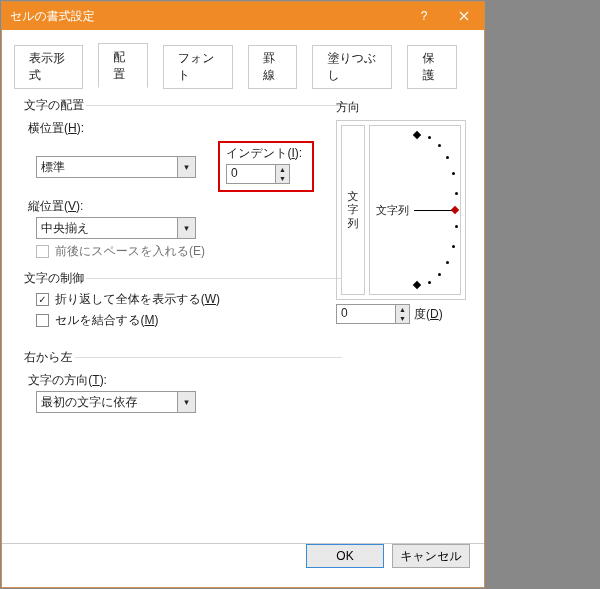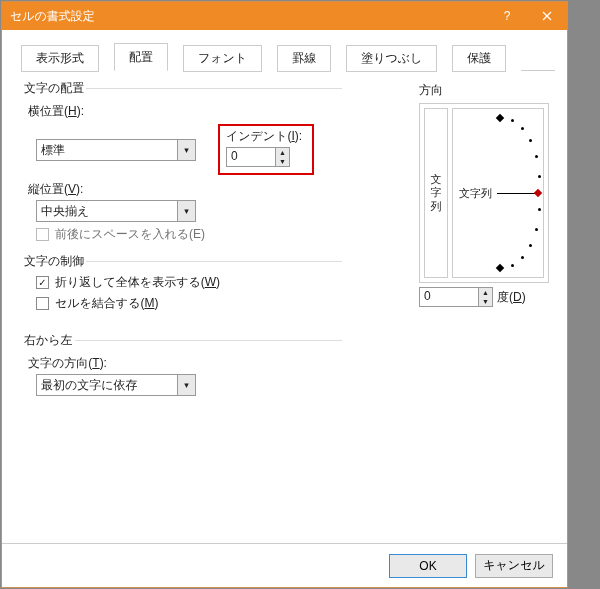--- a/index.html
+++ b/index.html
@@ -1,21 +1,21 @@
 <!DOCTYPE html>
 <html><head>
 <meta charset="utf-8">
 <style>
 * { box-sizing: border-box; font-family: "Meiryo UI","Yu Gothic UI","MS UI Gothic",sans-serif; }
 body { margin:0; background:#888; width:600px; height:589px; overflow:hidden; }
-.dialog { width:567px; height:587px; margin:1px; background:#fff; border:1px solid #d09050; display:flex; flex-direction:column; }
+.dialog { width:484px; height:587px; margin:1px; background:#fff; border:1px solid #d09050; display:flex; flex-direction:column; }
 .titlebar { height:28px; background:#f08a24; display:flex; align-items:center; padding:0 0 0 8px; color:#fff; font-size:12px; }
 .titlebar .title { flex:1; }
 .titlebar .tbtn { width:40px; height:28px; display:flex; align-items:center; justify-content:center; font-size:12px; color:#fff; }
-.tabs { display:flex; align-items:flex-end; padding:12px 12px 0 19px; font-size:12px; border-bottom:none;gap:16px; }
+.tabs { display:flex; align-items:flex-end; padding:12px 12px 0 12px; font-size:12px; border-bottom:none;gap:16px; }
 .tab { padding:5px 14px 4px; border:1px solid #ccc; border-bottom:none; margin-right:-1px; background:#fff; position:relative; top:1px; color:#222; }
 .tab.inactive { background:#fff; border-bottom:1px solid #ccc; top:2px; padding-top:4px; }
 .tab.active { border-bottom:1px solid #fff; z-index:2; }
 .tabstrip-line { border-bottom:1px solid #ccc; flex:1; position:relative; top:1px; }
 .pane { flex:1; padding:10px 16px 8px 20px; font-size:12px; color:#222; position:relative; }
 .fs-label { position:relative; }
 .fs-title { background:#fff; padding:0 2px; position:relative; z-index:1; }
 .fs-line { border-top:1px solid #ddd; position:absolute; left:0; right:0; top:8px; z-index:0; }
 .left-col { width:320px; }
 .row { display:flex; align-items:center; margin:4px 0; }
@@ -36,21 +36,21 @@
 .right-col { position:absolute; right:18px; top:12px; width:130px; }
 .orient-box { border:1px solid #ccc; height:180px; margin-top:4px; display:flex; padding:4px; gap:4px; }
 .orient-left { width:24px; border:1px solid #ccc; display:flex; flex-direction:column; align-items:center; justify-content:center; font-size:11px; line-height:1.2; }
 .orient-right { flex:1; border:1px solid #ccc; position:relative; }
 .dial-label { position:absolute; left:6px; top:50%; transform:translateY(-50%); font-size:11px;text-align:center; }
 .dial-line { position:absolute; left:44px; top:50%; width:40px; border-top:1px solid #000; }
 .dial-end { position:absolute; width:6px; height:6px; background:#c00000; transform:rotate(45deg); left:82px; top:50%; margin-top:-3px; }
 .dot { position:absolute; width:3px; height:3px; background:#000; border-radius:50%; }
 .diamond { position:absolute; width:6px; height:6px; background:#000; transform:rotate(45deg); }
 .deg-row { display:flex; align-items:center; margin-top:4px; gap:4px; }
-.footer { border-top:1px solid #ccc; height:44px; display:flex; align-items:center; justify-content:flex-end; padding:0 14px; gap:8px; }
+.footer { border-top:1px solid #ccc; height:44px; display:flex; align-items:flex-start; justify-content:flex-end; padding:0 14px; gap:8px; }
 .btn { height:24px; min-width:78px; border:1px solid #aaa; background:#e9e9e9; font-size:12px; display:flex; align-items:center; justify-content:center; }
 .btn.primary { border:1px solid #3a8ad6; }
 .ul { text-decoration:underline; }
 </style>
 </head>
 <body>
 
 <div class="dialog">
   <div class="titlebar">
     <span class="title">セルの書式設定</span>

